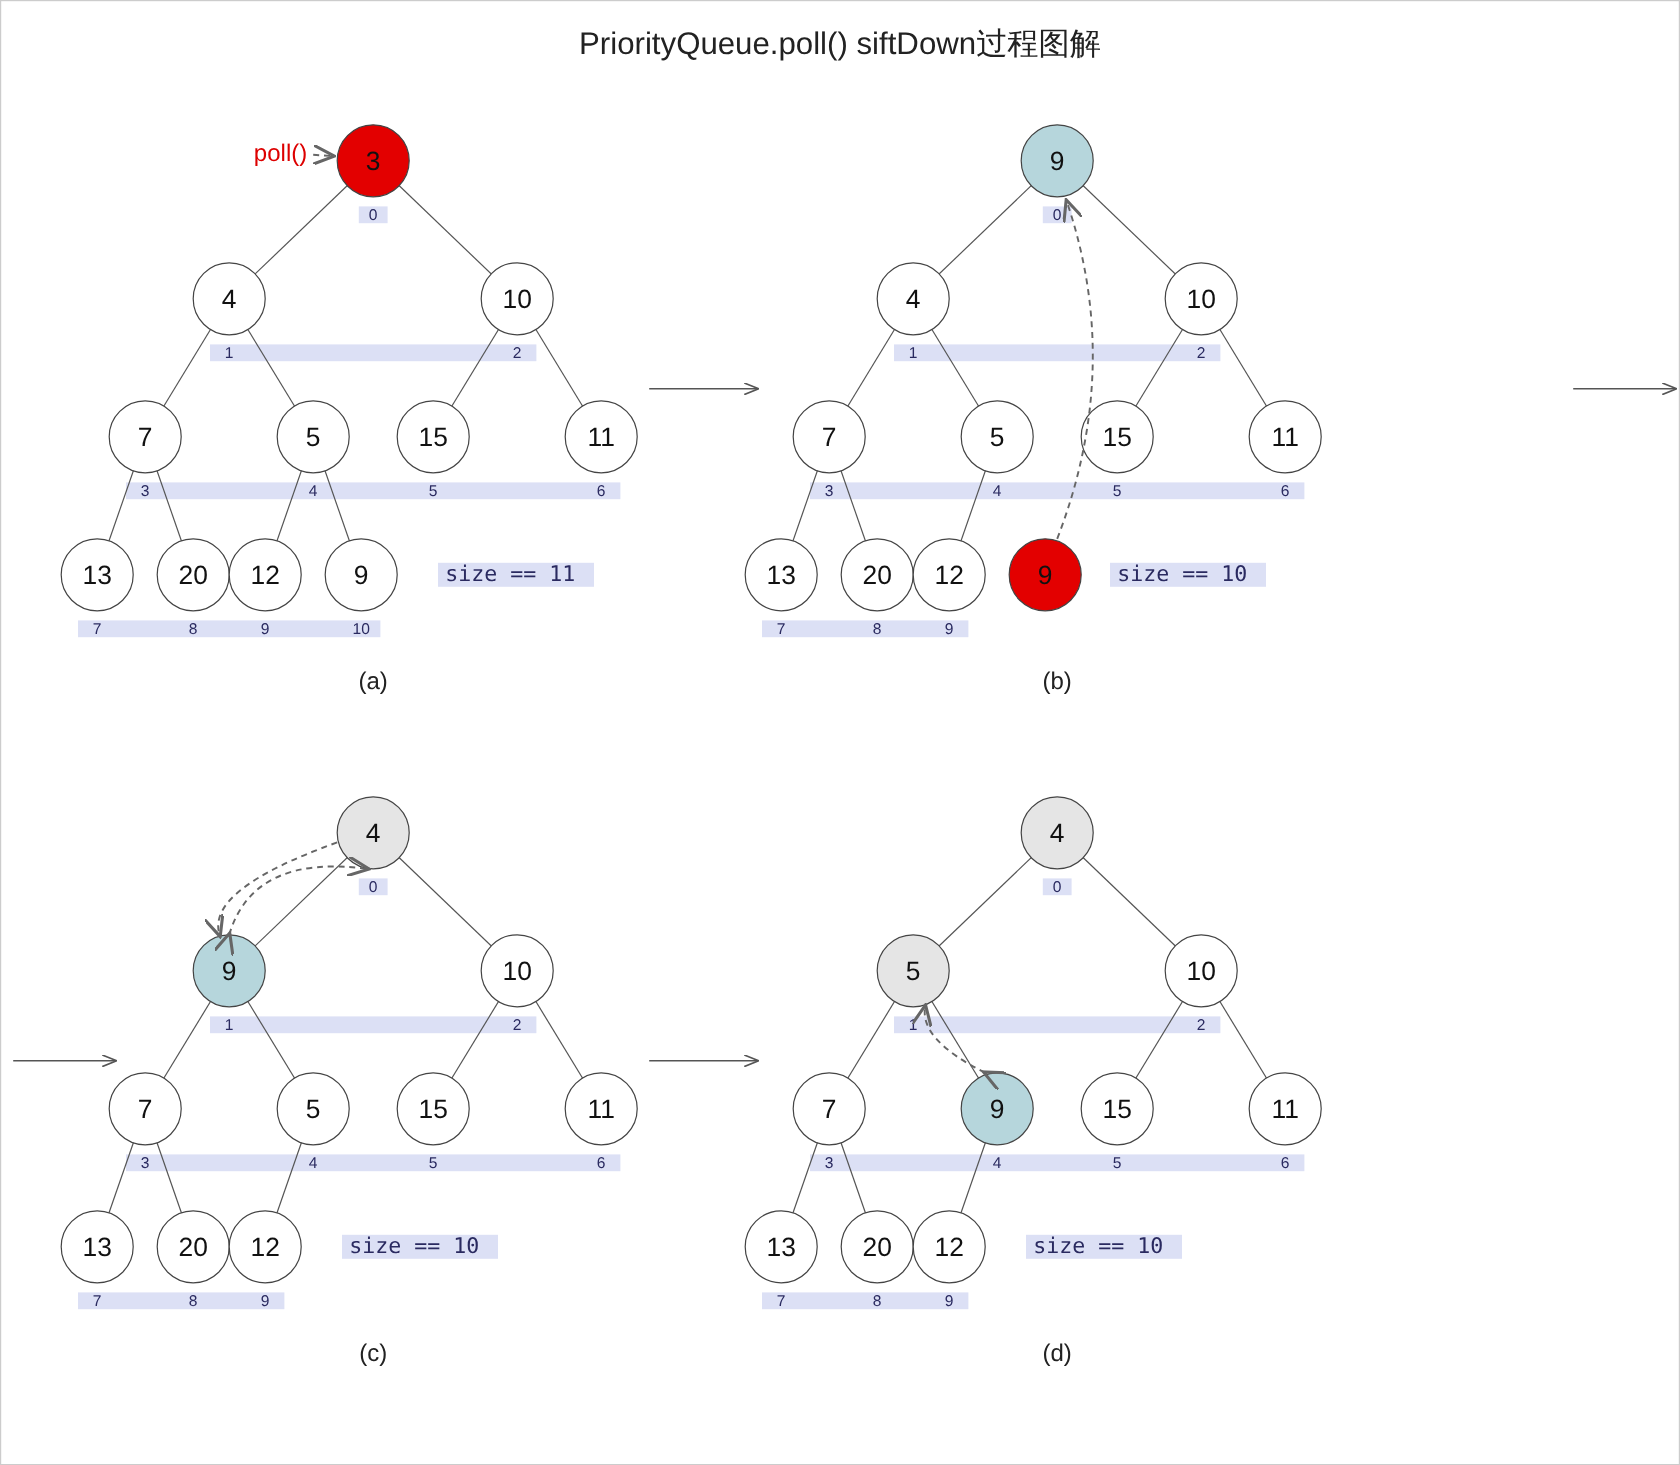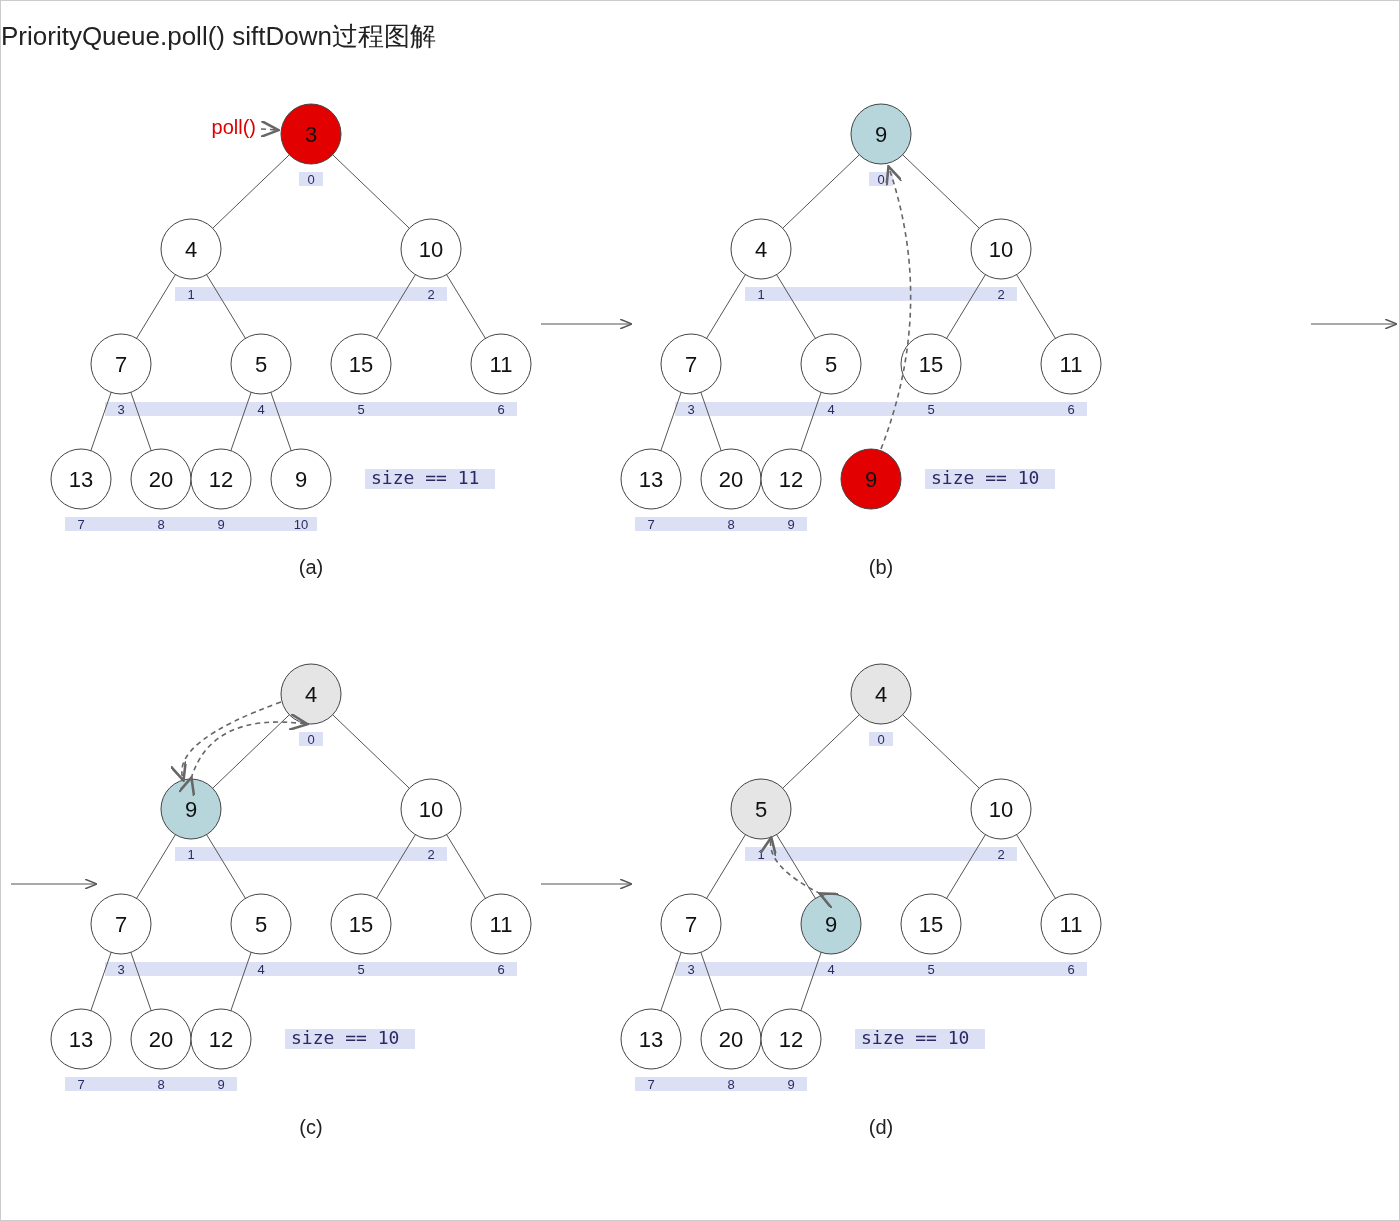--- a/index.html
+++ b/index.html
@@ -9,21 +9,21 @@
     font-family: "Helvetica Neue", Arial, "PingFang SC", "Microsoft YaHei", sans-serif;
   }
   .page {
     width: 1400px;
     height: 1221px;
     box-sizing: border-box;
     border: 1px solid #ccc;
     position: relative;
   }
   .title {
-    text-align: left;
+    text-align: center;
     font-size: 26px;
     padding-top: 18px;
     color: #222;
   }
   svg { display: block; }
   .node-label { font-size: 22px; fill: #111; text-anchor: middle; dominant-baseline: central; }
   .idx-label  { font-size: 13px; fill: #2a2a60; text-anchor: middle; dominant-baseline: hanging; }
   .size-label { font-size: 18px; fill: #2a2a60; text-anchor: start; dominant-baseline: middle; font-family: monospace, "Courier New"; }
   .sub-label  { font-size: 20px; fill: #222; text-anchor: middle; }
   .poll-label { font-size: 20px; fill: #d00; text-anchor: end; dominant-baseline: middle; font-weight: 500; }

